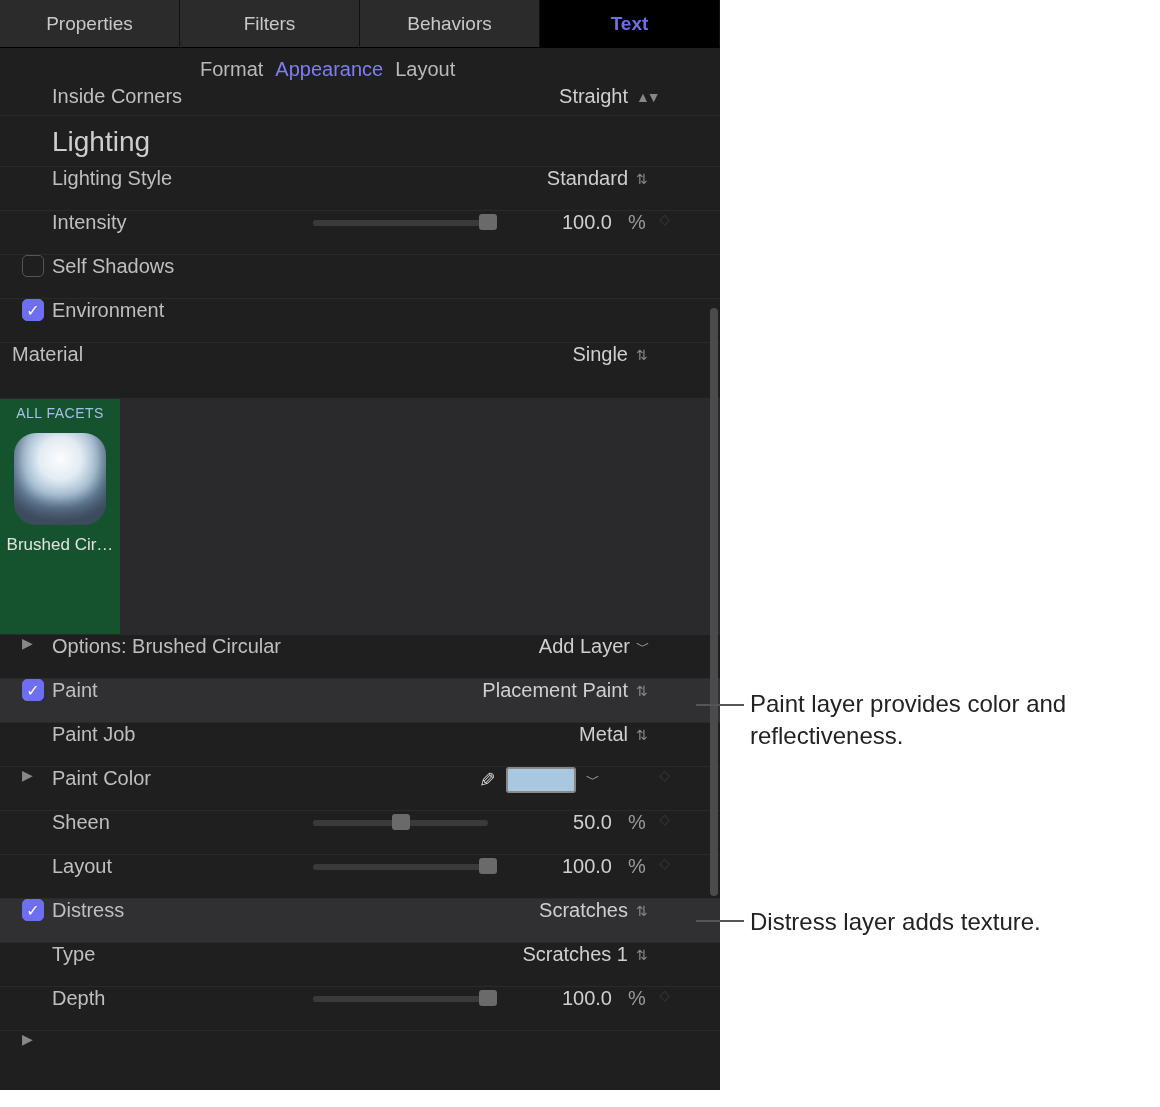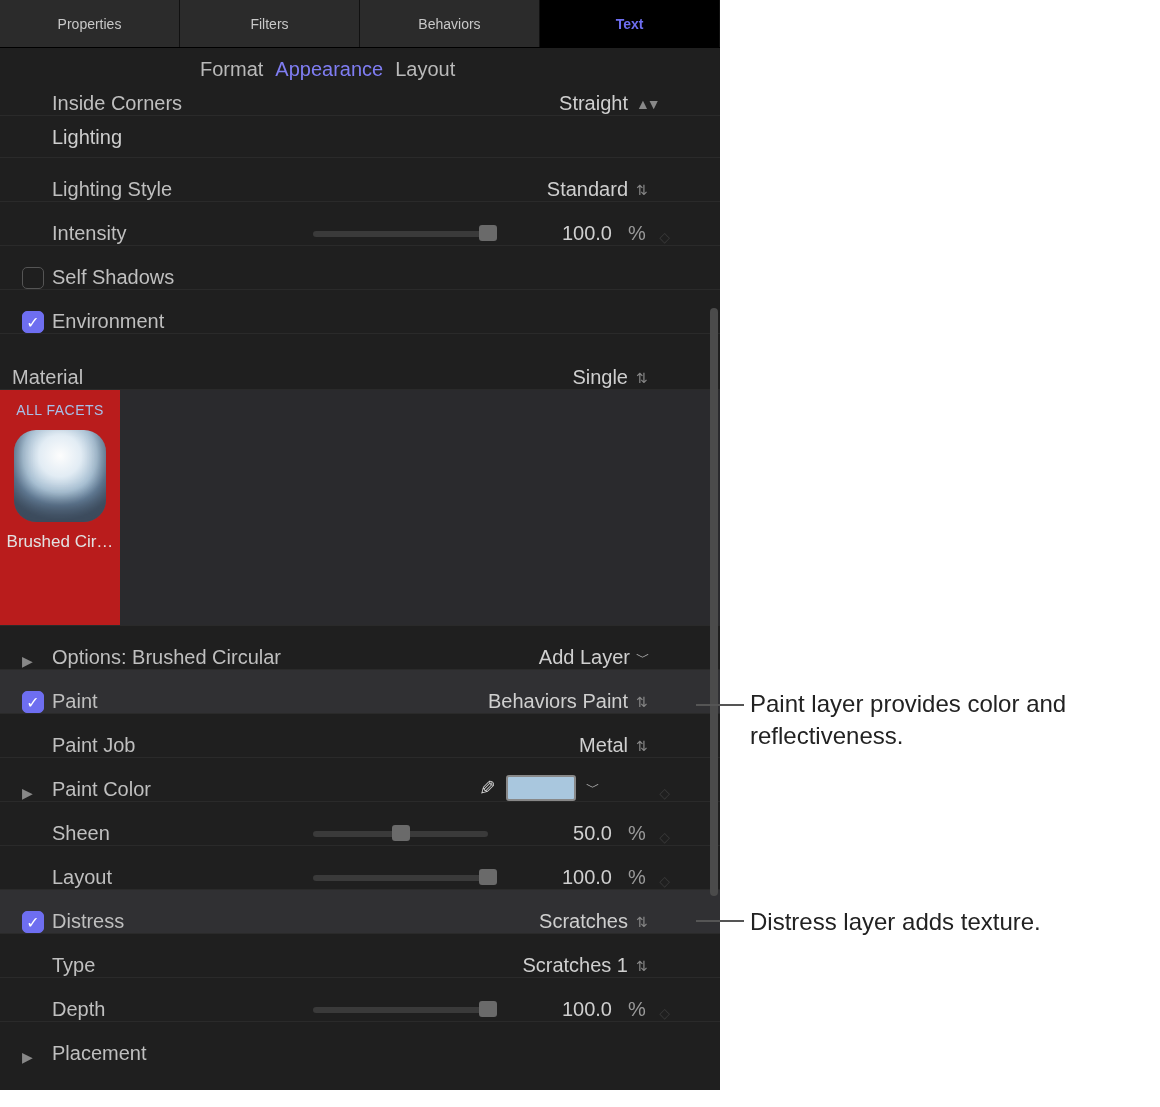--- a/index.html
+++ b/index.html
@@ -1,43 +1,43 @@
 <!DOCTYPE html>
 <html><head>
 <meta charset="utf-8">
 <style>
   * { box-sizing: border-box; margin: 0; padding: 0; font-family: -apple-system, "Helvetica Neue", Arial, sans-serif; }
   body { background: #fff; width: 1160px; height: 1107px; position: relative; }
   .panel { position: absolute; left: 0; top: 0; width: 720px; height: 1090px; background: #1f1f1f; color: #bdbdbd; font-size: 20px; overflow: hidden; }
   .maintabs { display: flex; height: 48px; background: #2b2b2b; border-bottom: 1px solid #000; }
-  .maintab { flex: 1; text-align: center; line-height: 48px; font-size: 14px; color: #c8c8c8; border-right: 1px solid #111; }
+  .maintab { flex: 1; text-align: center; line-height: 48px; font-size: 19px; color: #c8c8c8; border-right: 1px solid #111; }
   .maintab.active { color: #6e6ef0; background: #000000; font-weight: bold; }
   .subtabs { display: flex; gap: 12px; padding: 10px 0 10px 200px; background: #1f1f1f; font-size: 20px; }
   .subtab { color: #b9b9b9; }
   .subtab.active { color: #7f7df2; }
 
   .body { position: relative; }
-  .row { display: flex; align-items: flex-end; height: 44px; padding-left: 52px; padding-right: 70px; border-top: 1px solid #2a2a2a; position: relative; }
+  .row { display: flex; align-items: flex-start; height: 44px; padding-left: 52px; padding-right: 70px; border-top: 1px solid #2a2a2a; position: relative; }
   .row.noline { border-top: none; }
   .row .label { flex: 0 0 170px; color: #bfbfbf; }
   .row .mid { flex: 1; display:flex; align-items:center; justify-content:flex-end; gap:10px;}
   .row .val { width: 110px; text-align: right; color: #cfcfcf; padding-right: 6px;}
   .row .unit { width: 22px; color: #9a9a9a; }
   .updown { color: #888; font-size: 14px; letter-spacing: -3px; margin-left: 2px; width:14px;}
   .kf { position: absolute; right: 50px; color: #3a3a3a; font-size: 14px; }
-  .section { font-size: 20px; color: #cecece; padding: 10px 0 8px 52px; border-top:1px solid #2a2a2a;}
+  .section { font-size: 28px; color: #cecece; padding: 10px 0 8px 52px; border-top:1px solid #2a2a2a;}
 
   .slider { width: 175px; height: 6px; background: #3a3a3a; border-radius: 3px; position: relative; margin-right:10px;}
   .slider .thumb { position: absolute; top: -6px; width: 18px; height: 16px; background: #6a6a6a; border-radius: 3px; transform: translateX(-50%);}
   .checkbox { position:absolute; left:22px; width: 22px; height: 22px; border: 1px solid #555; border-radius: 5px; display:flex; align-items:center; justify-content:center;}
   .checkbox.checked { background: #6e6ef0; border-color:#6e6ef0; color: #fff; font-size: 16px; }
   .disclosure { position:absolute; left:22px; color:#888; font-size:14px;}
 
   .matstrip { height: 236px; background: #2a2a2d; border-top:1px solid #2a2a2a; display:flex; align-items:flex-start;}
-  .facet { width: 120px; height: 236px; background: #b91c1c; text-align:center; padding-top:12px;}
+  .facet { width: 120px; height: 236px; background: #14532d; text-align:center; padding-top:6px;}
   .facet-label { color:#a7c0e8; font-size:14px; letter-spacing:0.5px; padding-bottom:6px;}
   .thumbimg { width: 92px; height: 92px; margin: 6px auto 10px; border-radius: 22px; background: radial-gradient(circle at 50% 28%, #fdfdfd 0%, #e2ecf4 26%, #aac2d5 46%, #6985a0 62%, #4a5f74 80%); box-shadow: inset 0 -18px 20px rgba(50,60,75,0.6);}
   .facet-name { color:#e2e2e2; font-size:17px;}
 
   .headerrow { background:#303033;}
   .popup { display:inline-flex; align-items:center; gap:6px; color:#cfcfcf;}
   .colorwell { width:70px; height:26px; border:2px solid #888; border-radius:3px; background:#a9c7de;}
   .eyedropper { font-size:20px; color:#cfcfcf; transform: scaleX(-1); }
   .caret { color:#aaa; font-size:14px;}
 
@@ -138,21 +138,21 @@
           <span class="caret">﹀</span>
         </span>
       </div>
     </div>
 
     <div class="row headerrow">
       <div class="checkbox checked">✓</div>
       <div class="label">Paint</div>
       <div class="mid">
         <span class="popup">
-          <span>Behaviors Paint</span>
+          <span>Placement Paint</span>
           <span class="updown">⇅</span>
         </span>
       </div>
     </div>
 
     <div class="row">
       <div class="label">Paint Job</div>
       <div class="mid">
         <span class="popup">
           <span>Metal</span>
@@ -225,21 +225,20 @@
             <div class="thumb" style="left:100%"></div>
           </div>
         <span class="val">100.0</span>
         <span class="unit">%</span>
       </div>
       <span class="kf">◇</span>
     </div>
 
     <div class="row">
       <span class="disclosure">▶</span>
-      <div class="label" style="flex:1">Placement</div>
     </div>
 
   </div>
 
   <div class="scrollbar">
     <div class="scrollthumb"></div>
   </div>
 </div>
 
 <div class="lead" style="left:696px; top:704px; width:48px;"></div>

